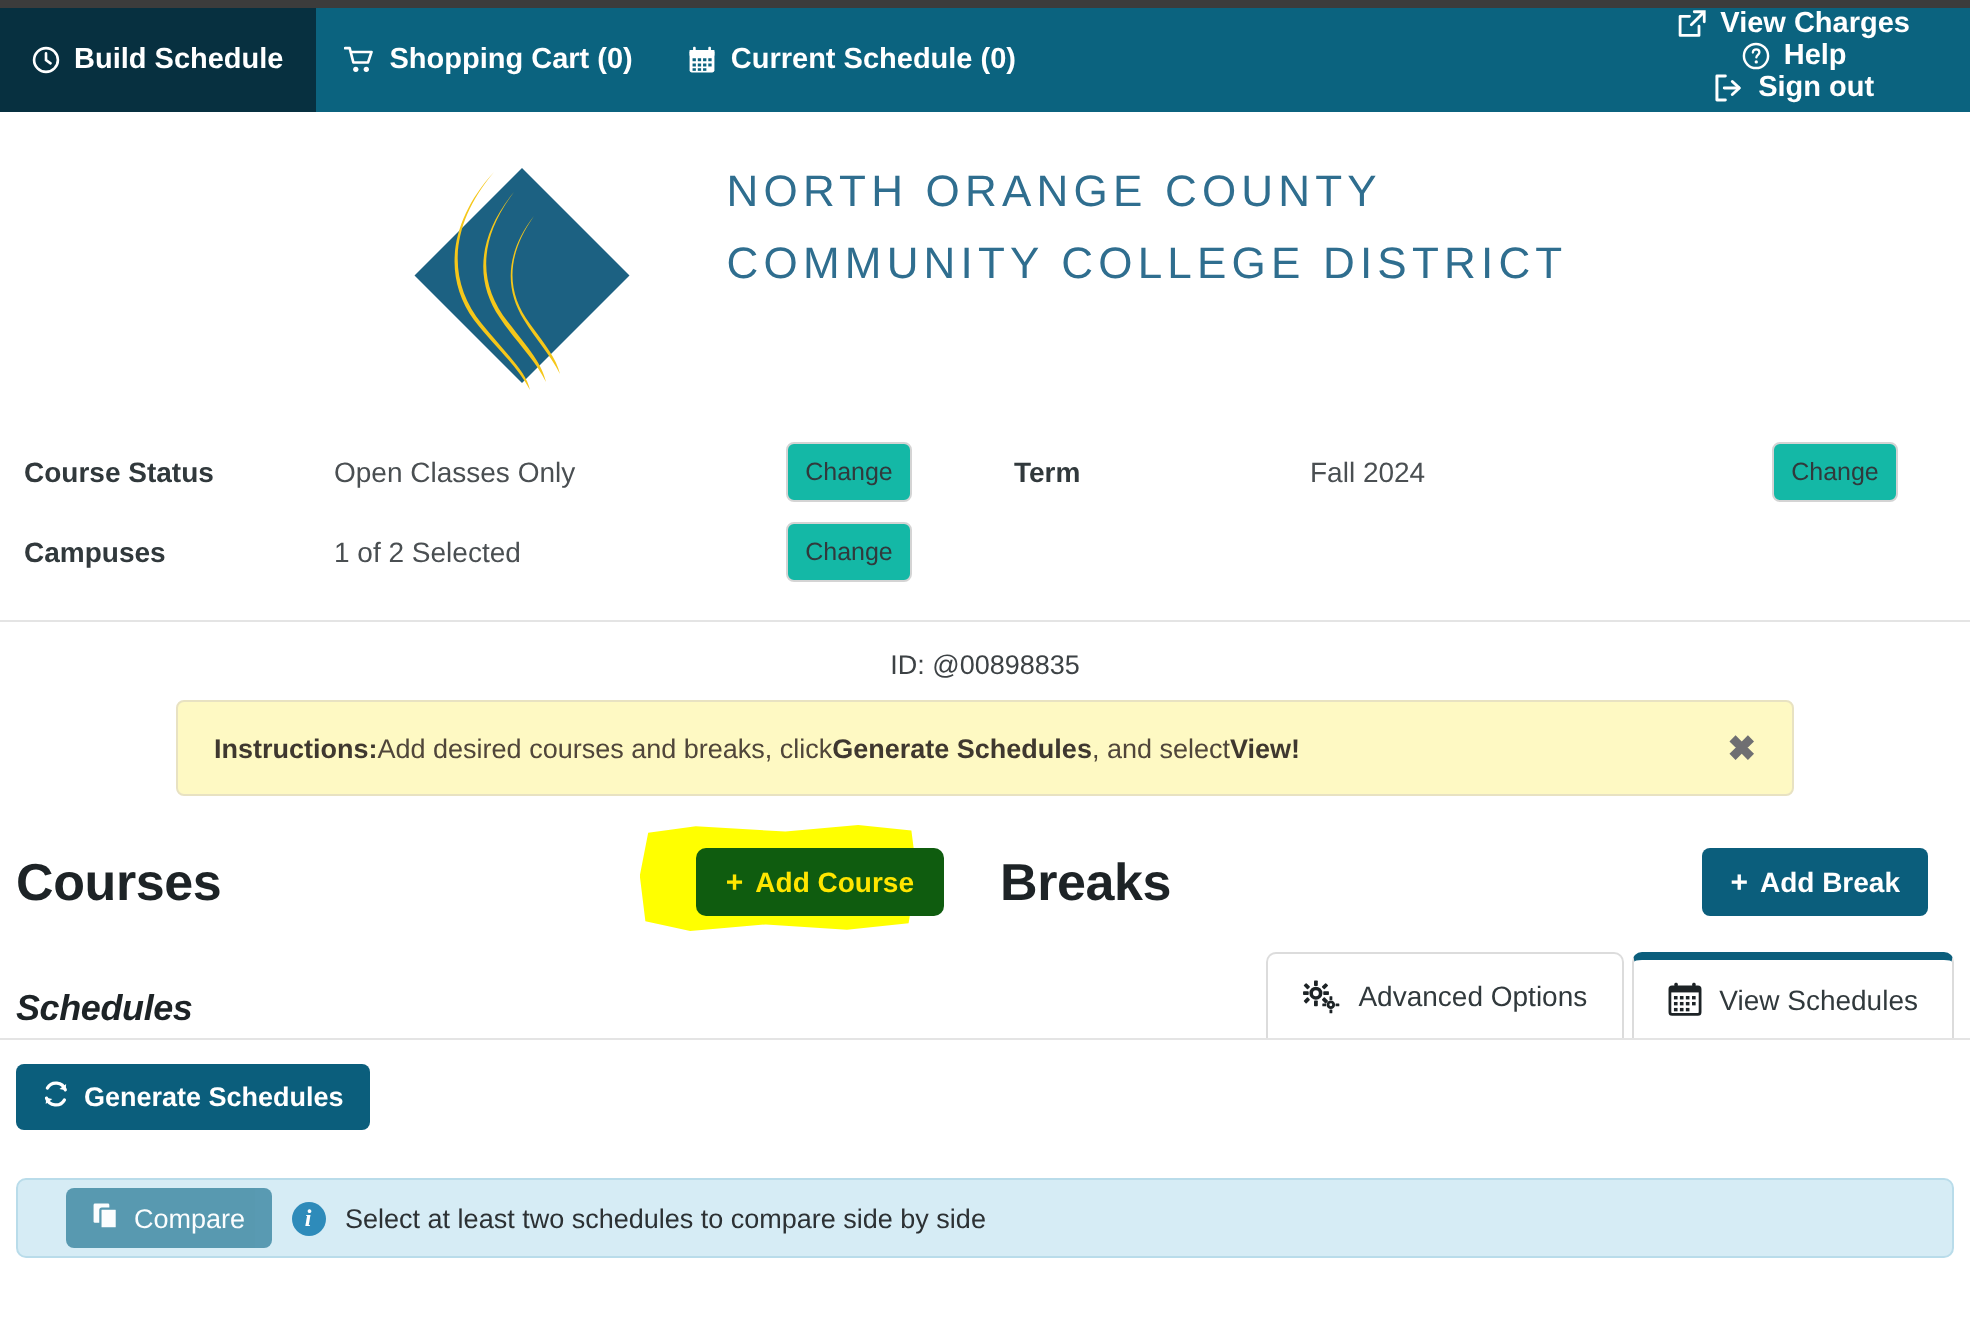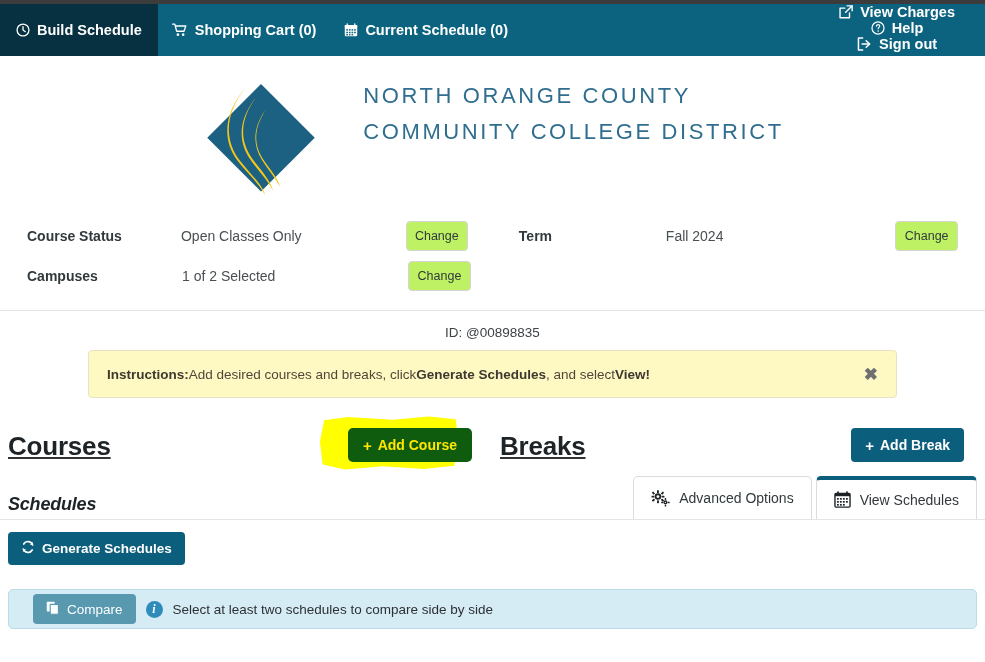--- a/index.html
+++ b/index.html
@@ -66,21 +66,21 @@
     font-size: 22px;
     letter-spacing: 2.6px;
     line-height: 1.62;
     font-weight: normal;
     white-space: nowrap;
   }
   .logo-text div { text-transform: uppercase; }
 
   
   .settings {
-    padding: 0 27px;
+    padding: 0 12px;
     border-bottom: 1px solid #e4e4e4;
     padding-bottom: 14px;
   }
   .srow {
     display: flex;
     align-items: center;
     height: 40px;
   }
   .slabel {
     width: 155px;
@@ -91,21 +91,21 @@
   .svalue {
     width: 226px;
     font-size: 14px;
     color: #4a4f52;
   }
   .change-btn {
     width: 63px;
     height: 30px;
     border: 1px solid #d4d4d4;
     border-radius: 4px;
-    background: #bef264;
+    background: #14b8a6;
     color: #31393c;
     font-size: 12.5px;
     font-family: "Liberation Sans", sans-serif;
     cursor: pointer;
     display: flex;
     align-items: center;
     justify-content: center;
   }
   .gap-mid { width: 51px; }
   .slabel2 {
@@ -153,24 +153,23 @@
   }
 
   
   .two-col {
     display: flex;
     padding: 22px 0 0 0;
   }
   .col { width: 492px; padding: 0 8px; position: relative; }
   .col-head {
     display: flex;
-    align-items: flex-end;
+    align-items: center;
     height: 42px;
     padding: 0 12px 0 0;
-    text-decoration: underline;
   }
   .col-title {
     font-size: 26px;
     font-weight: bold;
     color: #1d2326;
     letter-spacing: -0.2px;
   }
   .col-head .btn-slot { margin-left: auto; }
 
   .btn-teal {

